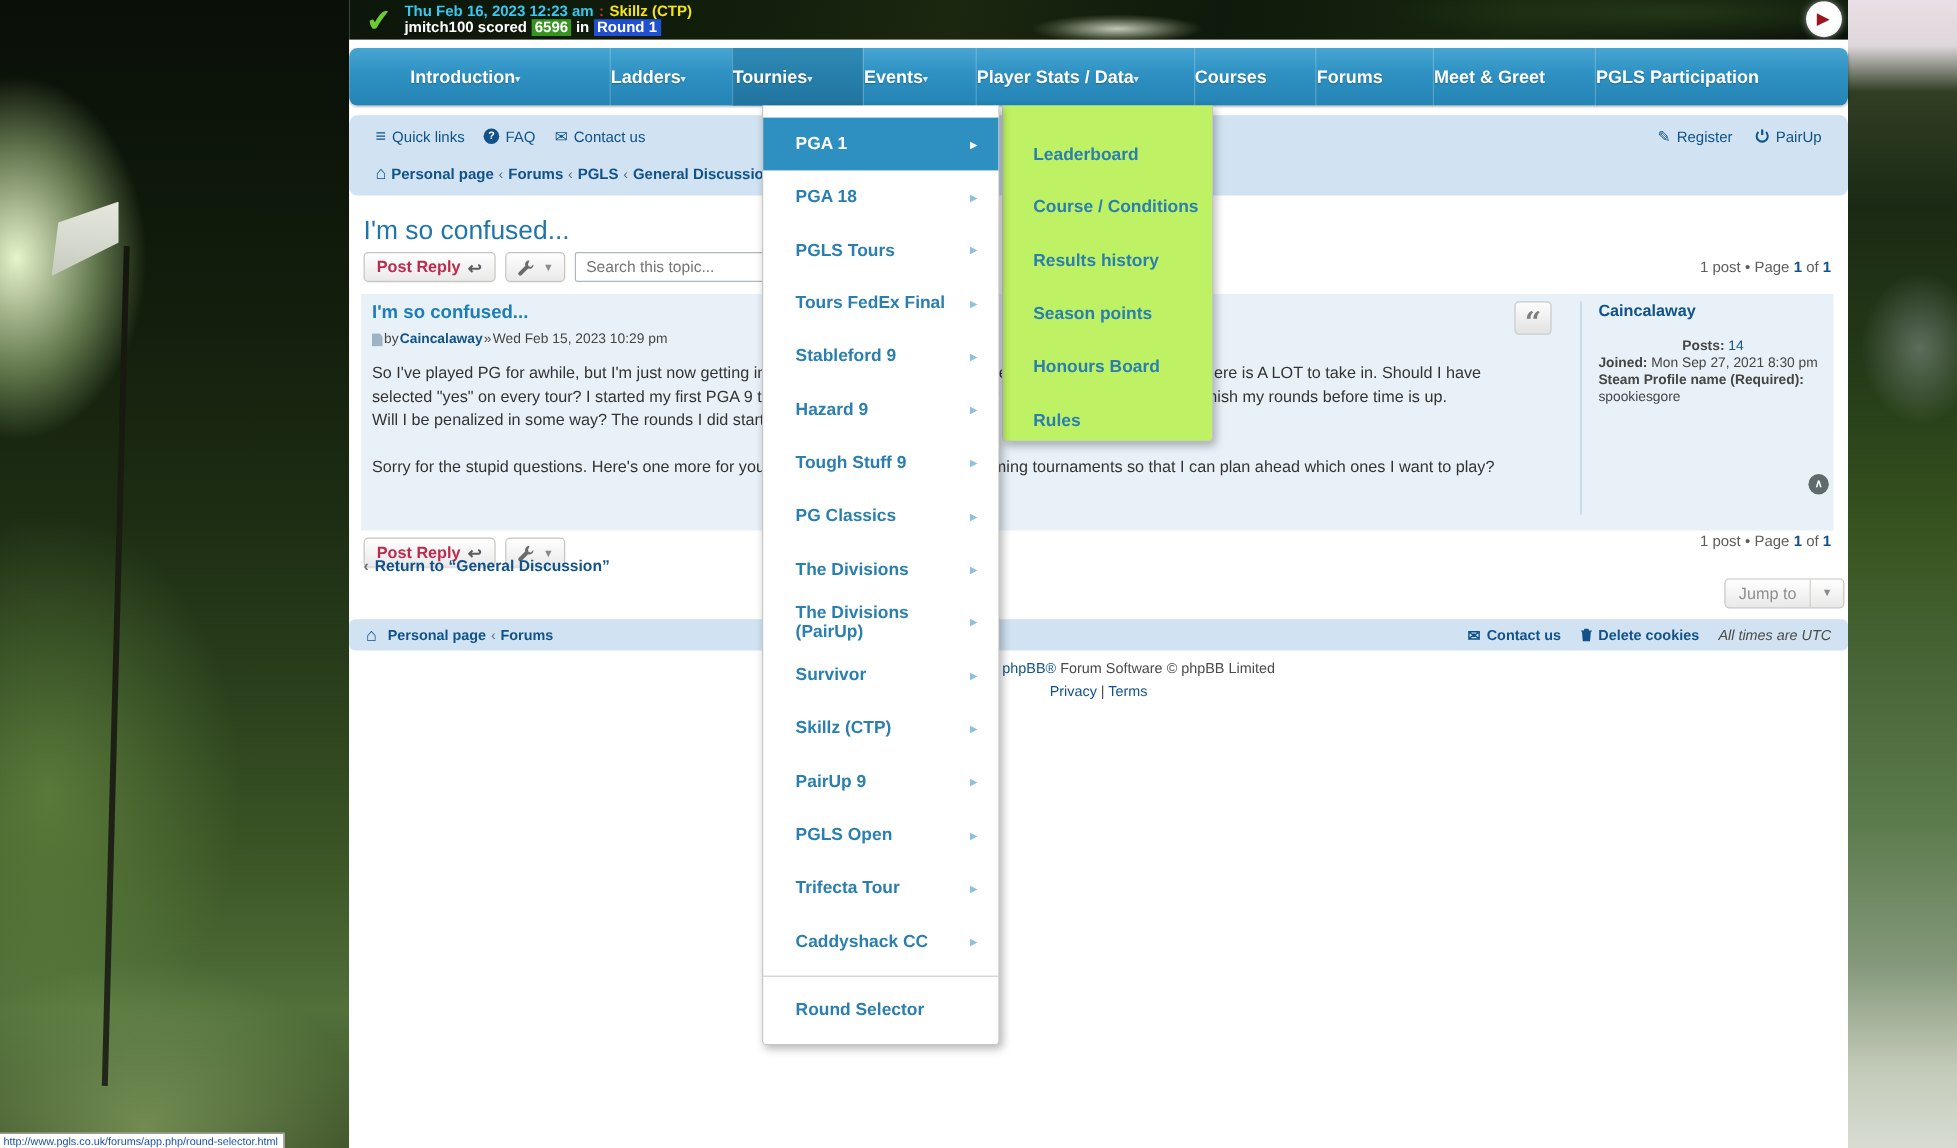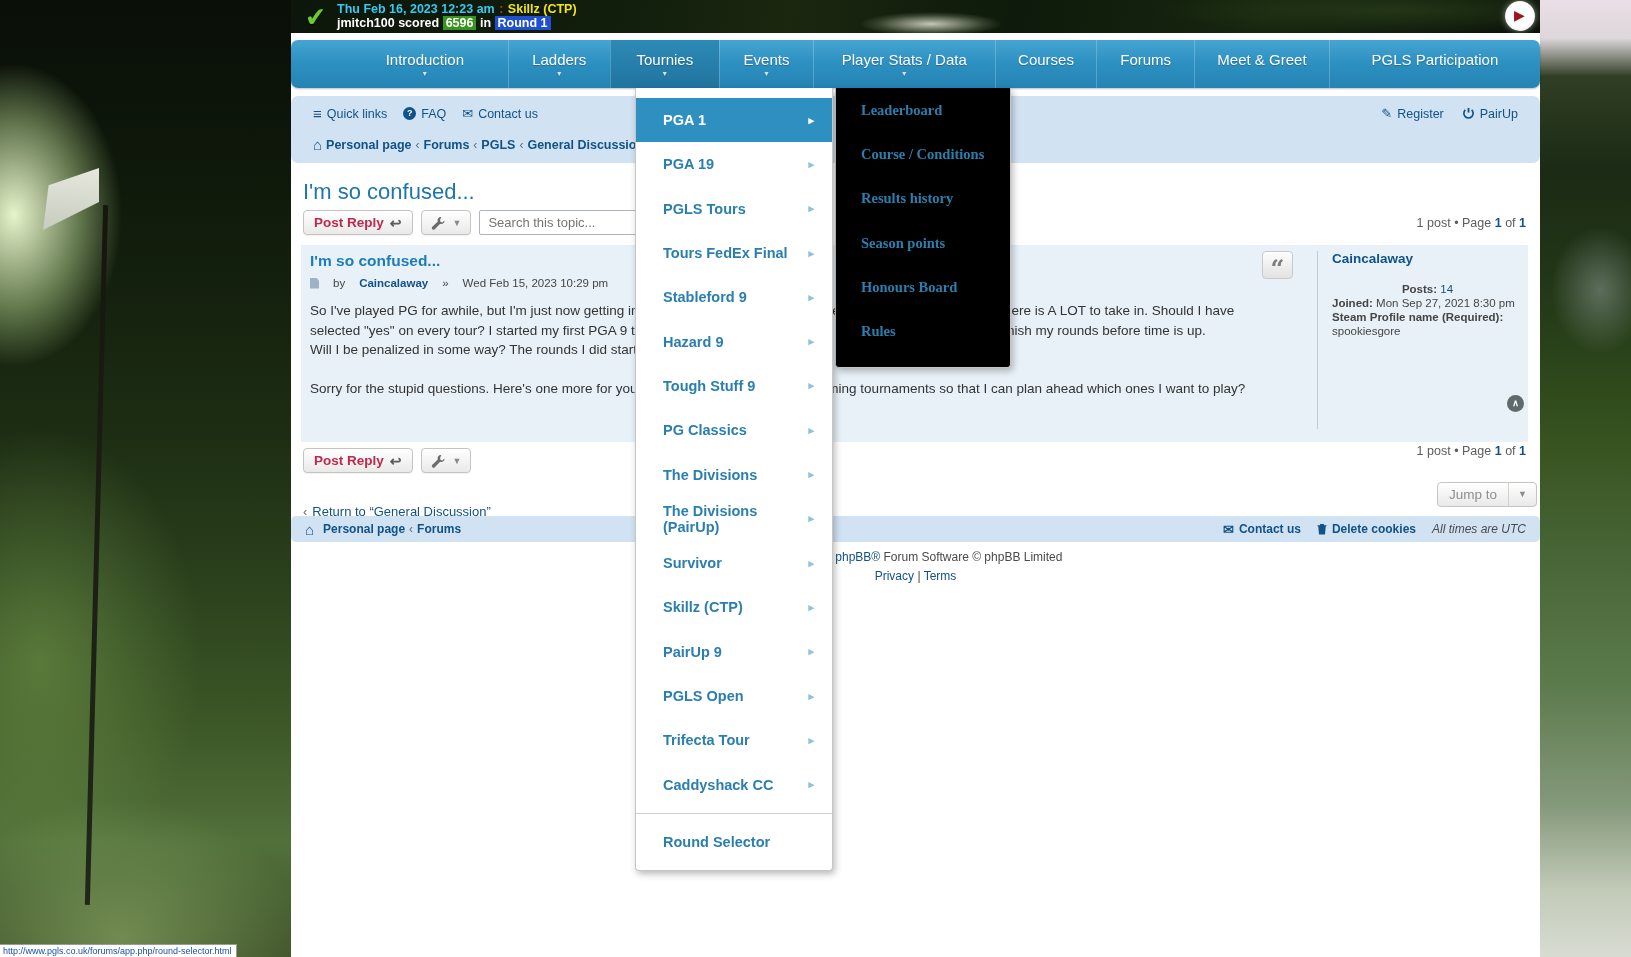--- a/index.html
+++ b/index.html
@@ -39,21 +39,21 @@
   .pl, .plain-w { color:#fff; }
   .score-chip { color:#fff; background:#36941f; padding:0 3px; }
   .round-chip { color:#fff; background:#2050cf; padding:0 3px; }
   .play-btn { position:absolute; left:1214px; top:1px; width:30px; height:30px; border-radius:50%; background:radial-gradient(circle at 50% 45%, #ffffff 55%, #d8d8d8); box-shadow:0 0 6px rgba(255,255,255,.5); cursor:pointer; }
   .play-tri { position:absolute; left:9px; top:6px; font-size:14px; color:#9c1420; }
 
   
   .navbar { position:absolute; left:0; top:40px; width:1249px; height:48px; display:flex; border-radius:7px;
     background:linear-gradient(180deg,#46a5d2 0%,#2e91c2 45%,#2484b4 100%); box-shadow:0 1px 2px rgba(0,0,0,.25); }
   .nav-spacer { width:52px; }
-  .nav-item { display:flex; flex-direction:column; align-items:center; justify-content:center; color:#fff; font-weight:normal; font-size:15px; text-shadow:0 1px 1px rgba(0,0,0,.25); border-left:1px solid rgba(255,255,255,.22); cursor:pointer; }
+  .nav-item { display:flex; flex-direction:row; align-items:center; color:#fff; font-weight:bold; font-size:15px; text-shadow:0 1px 1px rgba(0,0,0,.25); border-left:1px solid rgba(255,255,255,.22); cursor:pointer; }
   .nav-item.first { border-left:none; }
   .nav-item.active { background:linear-gradient(180deg,#2d8ab6 0%,#20749f 100%); }
   .nav-arrow { font-size:8px; line-height:7px; opacity:.8; margin-top:2px; height:7px; }
   .nav-arrow.empty { visibility:hidden; }
 
   
   .quickbar { position:absolute; left:0; top:96px; width:1249px; height:67px; background:#d1e3f2; border-radius:7px;
     display:flex; flex-direction:column; justify-content:space-between; padding:9px 22px 10px 22px; }
   .qrow { display:flex; align-items:center; font-size:12.5px; color:#105289; }
   .qleft { display:flex; gap:16px; align-items:center; }
@@ -78,38 +78,38 @@
   .btn-tools { padding:0 9px; gap:8px; }
   .dd-caret { color:#8a8a8a; font-size:9px; }
   .search-input { height:25px; width:172px; border:1px solid #aeb6bd; border-radius:2px; padding:0 8px; font-size:13px; color:#333; font-family:"Liberation Sans",sans-serif; background:#fff; }
   .pagination { position:absolute; right:14px; font-size:12.5px; color:#5d5d5d; white-space:nowrap; }
   .pag1 { top:216px; } .pag2 { top:444px; }
   .pagination b { color:#105289; }
 
   
   .post-panel { position:absolute; left:10px; top:245px; width:1227px; height:197px; background:#e8f1f8; }
   .post-subject { position:absolute; left:9px; top:7px; font-size:15.5px; font-weight:bold; color:#1d7db8; cursor:pointer; }
-  .post-byline { position:absolute; left:9px; top:32px; font-size:11.5px; color:#454545; display:flex; align-items:center; gap:14px; }
+  .post-byline { position:absolute; left:9px; top:32px; font-size:11.5px; color:#454545; display:flex; align-items:center; gap:1px; }
   .file-icon { display:inline-block; width:9px; height:11px; background:#9db3c4; clip-path:polygon(0 0,70% 0,100% 30%,100% 100%,0 100%); }
   .byline-author { color:#105289; font-weight:bold; cursor:pointer; }
   .post-body { position:absolute; left:9px; top:56px; width:1000px; font-size:13.5px; color:#333; line-height:19.5px; }
   .bline { white-space:nowrap; overflow:hidden; }
   .bline.p2 { margin-top:19px; }
   .quote-btn { position:absolute; left:961px; top:6px; width:31px; height:28px; border:1px solid #c9c9c9; border-radius:4px;
     background:linear-gradient(180deg,#fdfdfd,#e2e2e2); cursor:pointer; text-align:center; }
   .quote-glyph { font-family:"DejaVu Serif",serif; font-weight:bold; font-size:24px; color:#7d7d7d; line-height:34px; }
   .post-sidebar { position:absolute; left:1016px; top:6px; width:206px; padding-left:14px; border-left:1px solid #b9cbdc; min-height:178px; }
   .sb-author { font-size:13.5px; font-weight:bold; color:#105289; cursor:pointer; }
   .sb-line { font-size:11.5px; color:#454545; line-height:14px; }
   .sb-line.first { margin-top:16px;text-align:center; }
   .sb-label { font-weight:bold; }
   .sb-link { color:#105289; cursor:pointer; }
   .scrolltop { position:absolute; left:1206px; top:150px; width:17px; height:17px; border-radius:50%; background:#5f6a6d; color:#fff; font-size:9px; font-weight:bold; text-align:center; line-height:16px; cursor:pointer; }
 
-  .return-link { position:absolute; left:12px; top:504px; font-size:13px; color:#105289; cursor:pointer; }
+  .return-link { position:absolute; left:12px; top:464px; font-size:13px; color:#105289; cursor:pointer;font-weight:bold; }
   .return-chev { color:#6e6e6e; margin-right:5px; }
   .jumpto { position:absolute; left:1146px; top:482px; height:25px; display:inline-flex; align-items:center; border:1px solid #c7c3bf; border-radius:4px; background:linear-gradient(180deg,#fff,#e9e9e9); cursor:pointer; }
   .jump-label { color:#8f8f8f; font-size:13.5px; padding:0 11px; }
   .jump-caret { border-left:1px solid #d4d0cc; color:#8a8a8a; font-size:9px; padding:0 9px; line-height:23px; }
 
   
   .footerbar { position:absolute; left:0; top:516px; width:1249px; height:26px; background:#d1e3f2; border-radius:5px;
     display:flex; align-items:center; padding:0 14px; font-size:12px; }
   .fright { margin-left:auto; display:flex; align-items:center; gap:16px; }
   .flink { color:#105289; font-weight:bold; display:flex; align-items:center; gap:5px; cursor:pointer; }
@@ -120,21 +120,21 @@
   .legal { position:absolute; left:0; top:569px; width:1249px; text-align:center; font-size:12px; color:#4a4a4a; }
   .legal a { color:#105289; cursor:pointer; }
 
   
   .menu-panel { position:absolute; left:344px; top:88px; width:198px; height:783px; background:#fff; border:1px solid #c6c6c6; border-top:none; border-radius:0 0 4px 4px; box-shadow:2px 3px 7px rgba(0,0,0,.28); padding-top:10px; z-index:40; }
   .menu-item { height:44.3px; display:flex; align-items:center; padding:0 18px 0 27px; font-size:14.5px; font-weight:bold; color:#2a7fae; cursor:pointer; }
   .menu-item .chev { margin-left:auto; color:#8fc1dd; font-size:11px; }
   .menu-item.active { background:#2e8fc1; color:#fff; }
   .menu-item.active .chev { color:#fff; }
   .menu-divider { border-top:1px solid #cfcfcf; margin:6px 0; }
-  .submenu-panel { position:absolute; left:544px; top:88px; width:176px; height:280px; background:#000000; border:1px solid #c6c6c6; border-top:none; border-radius:0 0 4px 4px; box-shadow:2px 3px 7px rgba(0,0,0,.28); padding-top:0; z-index:39;font-family:Liberation Serif, serif; }
+  .submenu-panel { position:absolute; left:544px; top:88px; width:176px; height:280px; background:#bef264; border:1px solid #c6c6c6; border-top:none; border-radius:0 0 4px 4px; box-shadow:2px 3px 7px rgba(0,0,0,.28); padding-top:19px; z-index:39; }
   .submenu-item { height:44.3px; display:flex; align-items:center; padding:0 10px 0 25px; font-size:14.5px; font-weight:bold; color:#2a7fae; cursor:pointer; white-space:nowrap; }
 
   
   .status-tip { position:absolute; left:0; top:944px; width:237px; height:13px; background:#fff; border:1px solid #9a9a9a; border-left:none; border-bottom:none; font-size:9px; color:#1a4fb0; line-height:12px; padding:0 3px; white-space:nowrap; overflow:hidden; }
 </style>
 </head>
 <body>
 
 <div id="stage">
 
@@ -353,21 +353,21 @@
       <span>|</span>
       <a>Terms</a>
     </div>
 
     <div class="menu-panel" id="menuPanel">
         <div class="menu-item active">
           <span>PGA 1</span>
           <span class="chev">▸</span>
         </div>
         <div class="menu-item">
-          <span>PGA 19</span>
+          <span>PGA 18</span>
           <span class="chev">▸</span>
         </div>
         <div class="menu-item">
           <span>PGLS Tours</span>
           <span class="chev">▸</span>
         </div>
         <div class="menu-item">
           <span>Tours FedEx Final</span>
           <span class="chev">▸</span>
         </div>

